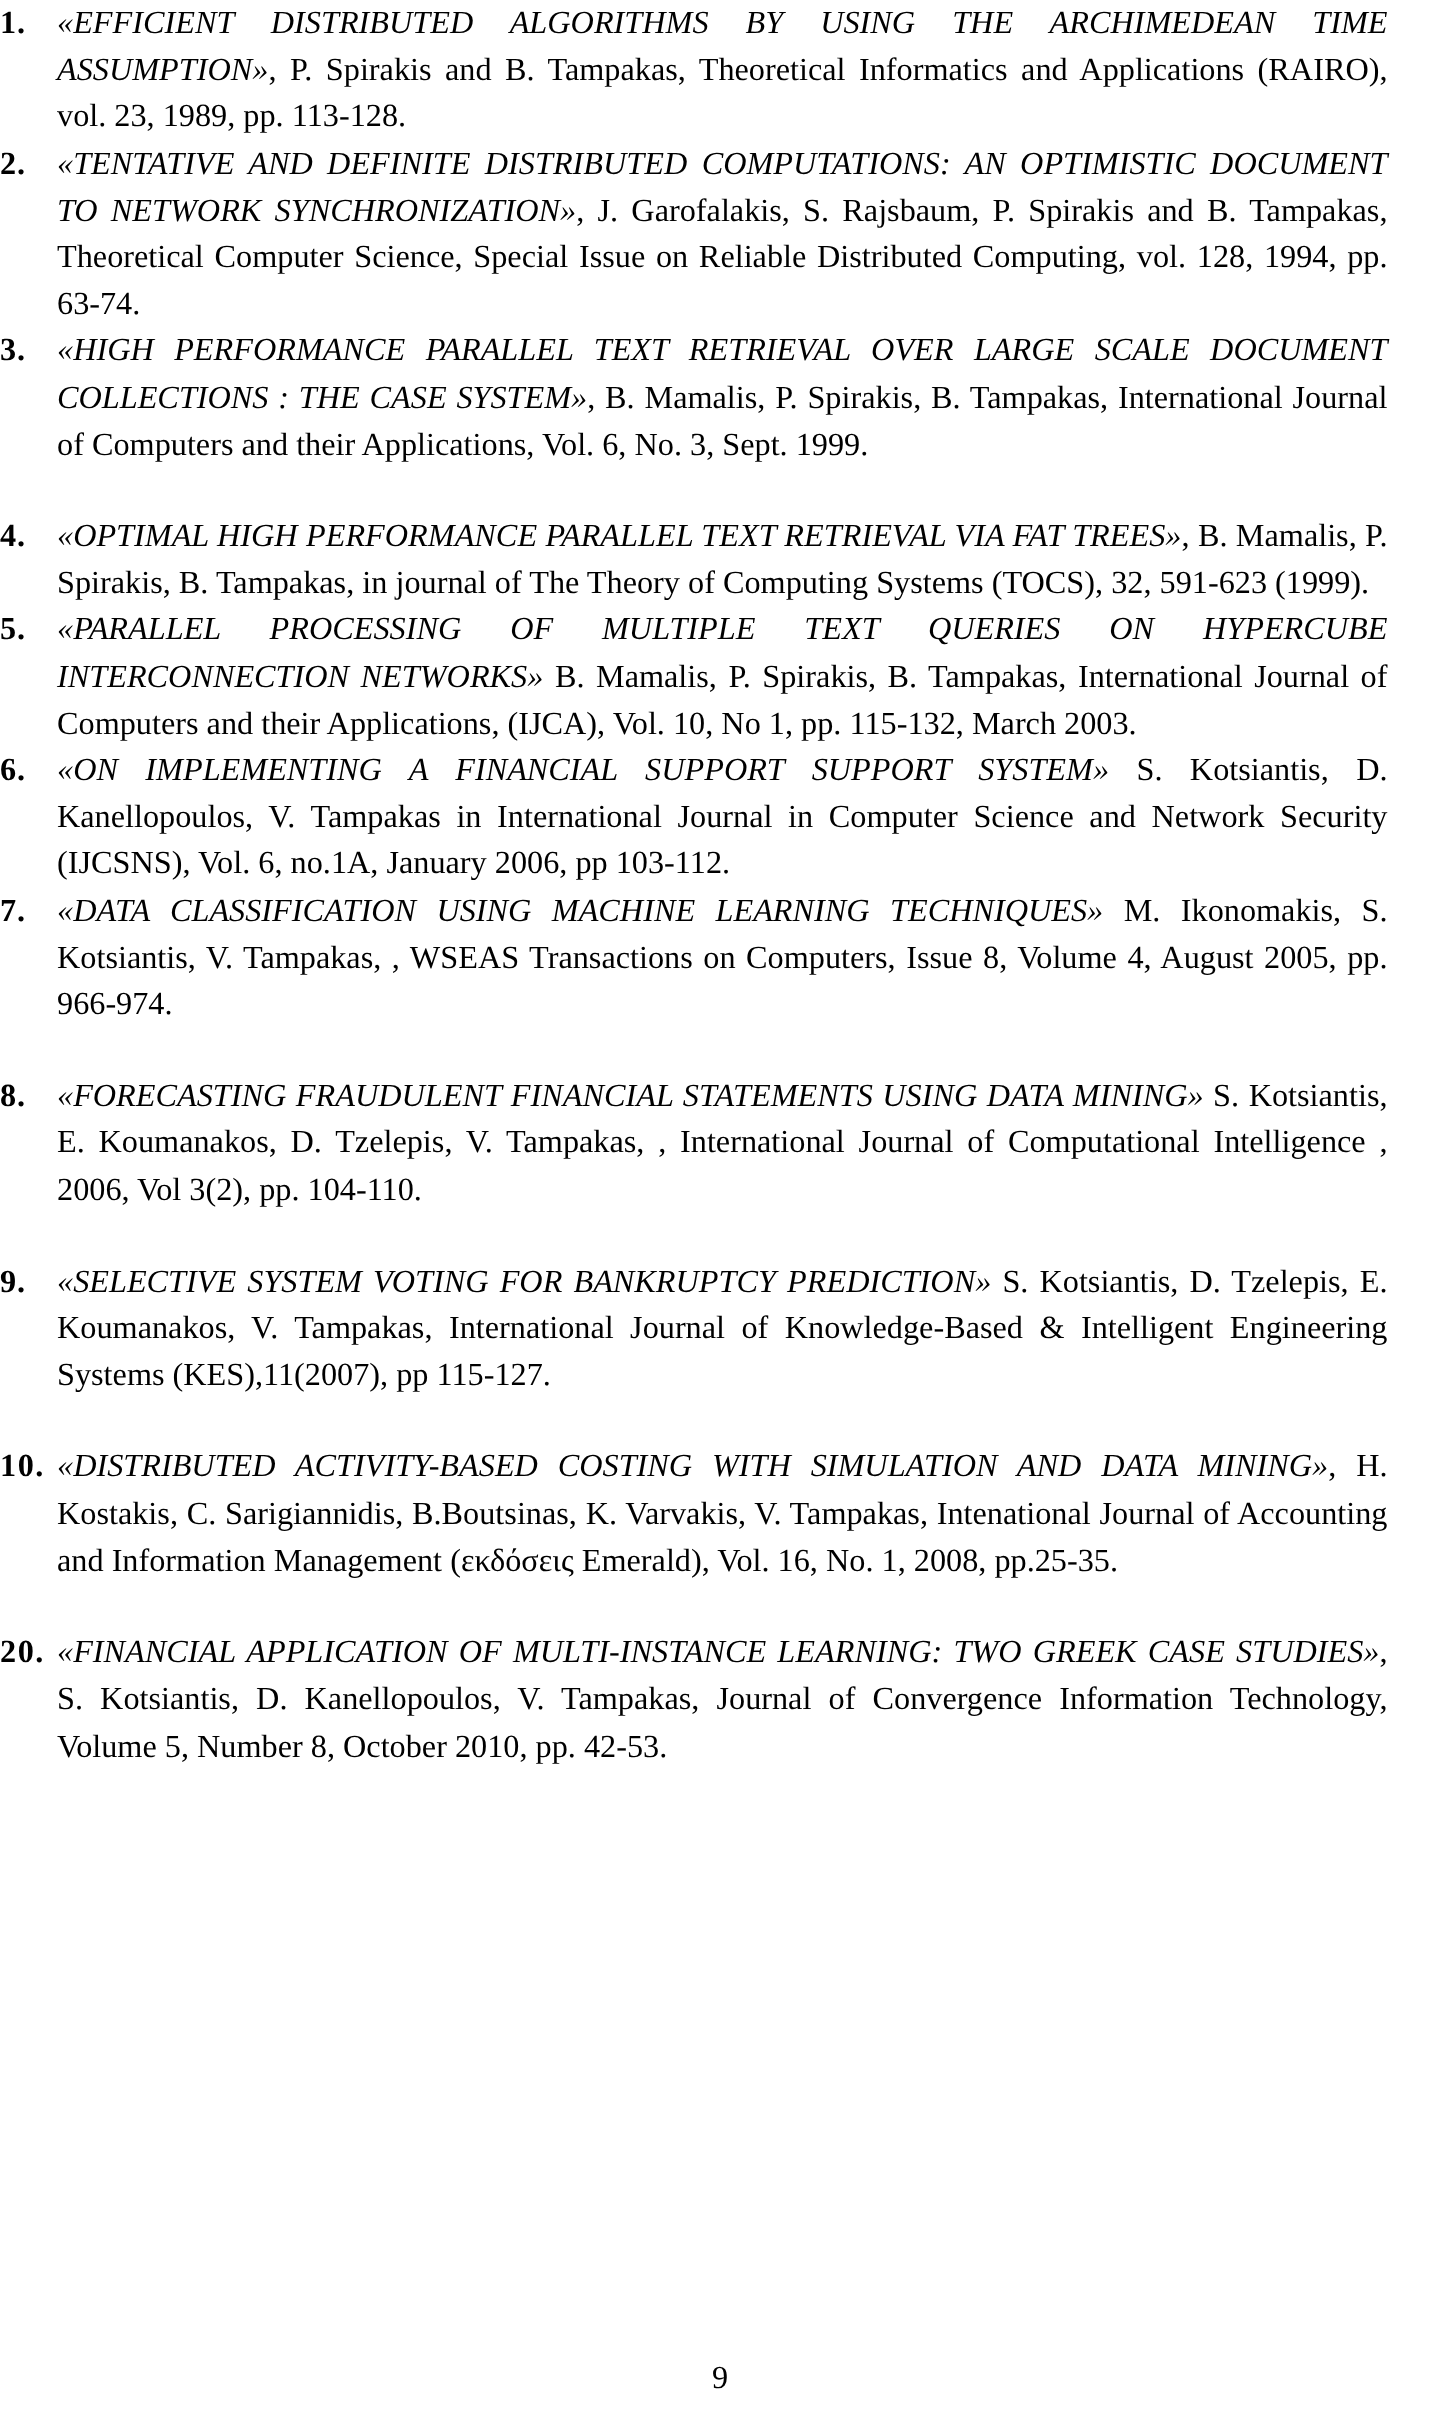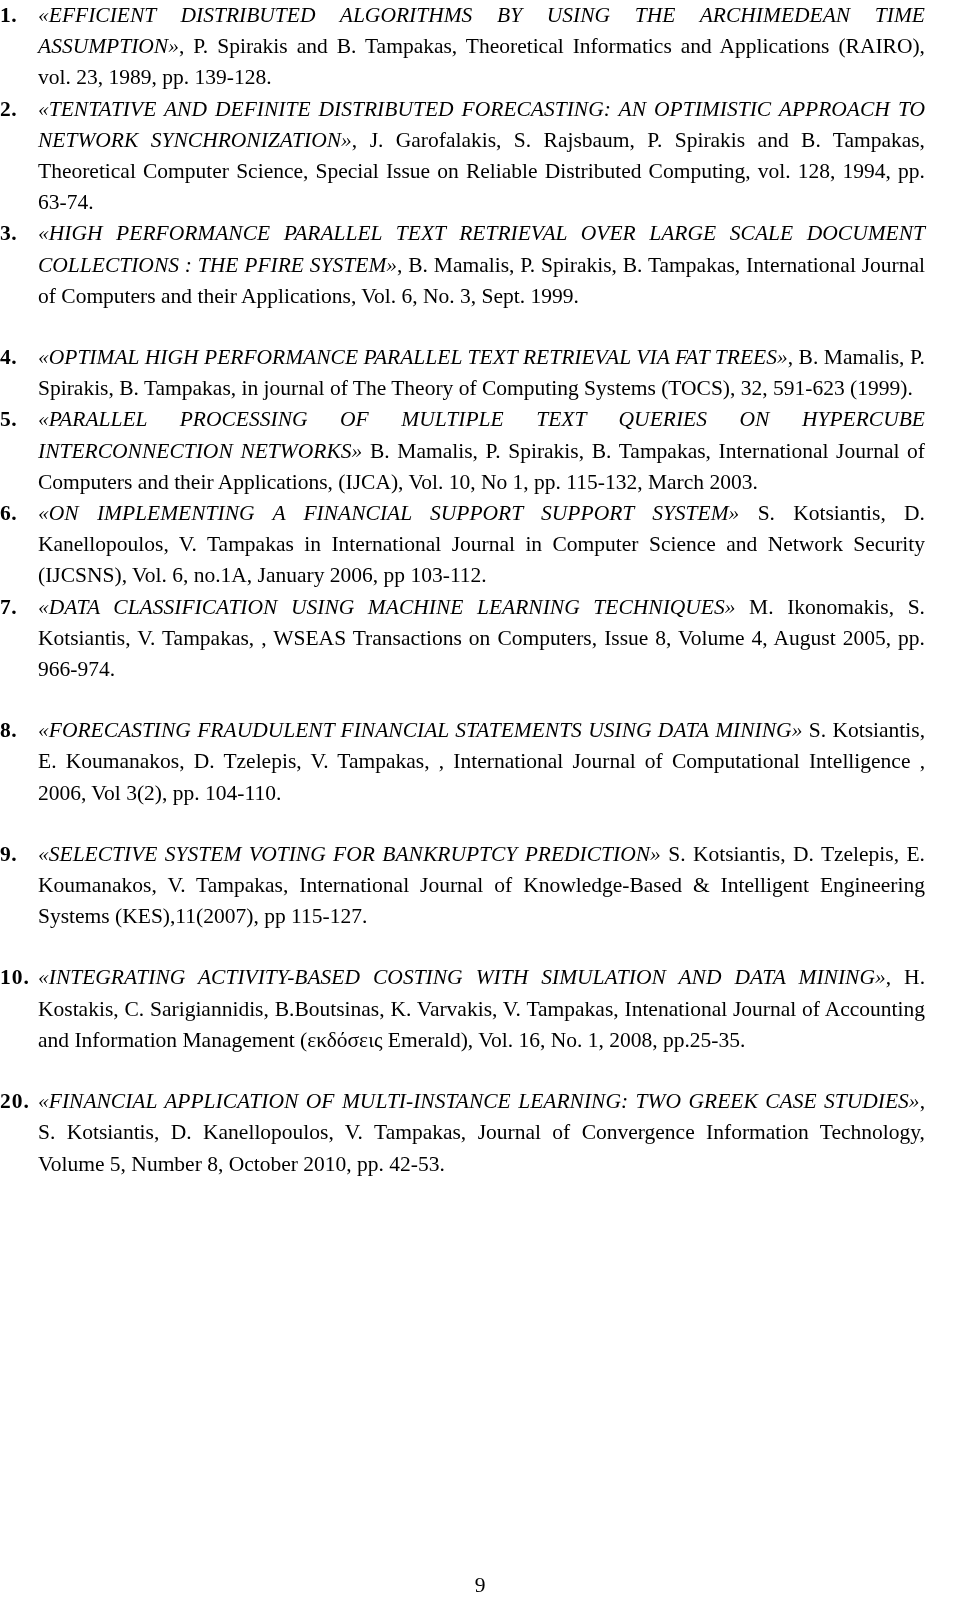--- a/index.html
+++ b/index.html
@@ -64,29 +64,29 @@
     line-height: 31.2px;
   }
 </style>
 </head>
 <body>
 
 <div class="page">
   <ol class="reflist" id="reference-list">
       <li class="ref-item">
         <span class="ref-num">1.</span>
-        <span class="ref-body"><span class="ref-title">«EFFICIENT DISTRIBUTED ALGORITHMS BY USING THE ARCHIMEDEAN TIME ASSUMPTION»</span><span class="ref-rest">, P. Spirakis and B. Tampakas, Theoretical Informatics and Applications (RAIRO), vol. 23, 1989, pp. 139-128.</span></span>
+        <span class="ref-body"><span class="ref-title">«EFFICIENT DISTRIBUTED ALGORITHMS BY USING THE ARCHIMEDEAN TIME ASSUMPTION»</span><span class="ref-rest">, P. Spirakis and B. Tampakas, Theoretical Informatics and Applications (RAIRO), vol. 23, 1989, pp. 113-128.</span></span>
       </li>
       <li class="ref-item">
         <span class="ref-num">2.</span>
-        <span class="ref-body"><span class="ref-title">«TENTATIVE AND DEFINITE DISTRIBUTED FORECASTING: AN OPTIMISTIC APPROACH TO NETWORK SYNCHRONIZATION»</span><span class="ref-rest">, J. Garofalakis, S. Rajsbaum, P. Spirakis and B. Tampakas, Theoretical Computer Science, Special Issue on Reliable Distributed Computing, vol. 128, 1994, pp. 63-74.</span></span>
+        <span class="ref-body"><span class="ref-title">«TENTATIVE AND DEFINITE DISTRIBUTED COMPUTATIONS: AN OPTIMISTIC DOCUMENT TO NETWORK SYNCHRONIZATION»</span><span class="ref-rest">, J. Garofalakis, S. Rajsbaum, P. Spirakis and B. Tampakas, Theoretical Computer Science, Special Issue on Reliable Distributed Computing, vol. 128, 1994, pp. 63-74.</span></span>
       </li>
       <li class="ref-item">
         <span class="ref-num">3.</span>
-        <span class="ref-body"><span class="ref-title">«HIGH PERFORMANCE PARALLEL TEXT RETRIEVAL OVER LARGE SCALE DOCUMENT COLLECTIONS : THE PFIRE SYSTEM»</span><span class="ref-rest">, B. Mamalis, P. Spirakis, B. Tampakas, International Journal of Computers and their Applications, Vol. 6, No. 3, Sept. 1999.</span></span>
+        <span class="ref-body"><span class="ref-title">«HIGH PERFORMANCE PARALLEL TEXT RETRIEVAL OVER LARGE SCALE DOCUMENT COLLECTIONS : THE CASE SYSTEM»</span><span class="ref-rest">, B. Mamalis, P. Spirakis, B. Tampakas, International Journal of Computers and their Applications, Vol. 6, No. 3, Sept. 1999.</span></span>
       </li>
       <li class="ref-item gap-before">
         <span class="ref-num">4.</span>
         <span class="ref-body"><span class="ref-title">«OPTIMAL HIGH PERFORMANCE PARALLEL TEXT RETRIEVAL VIA FAT TREES»</span><span class="ref-rest">, B. Mamalis, P. Spirakis, B. Tampakas, in journal of The Theory of Computing Systems (TOCS), 32, 591-623 (1999).</span></span>
       </li>
       <li class="ref-item">
         <span class="ref-num">5.</span>
         <span class="ref-body"><span class="ref-title">«PARALLEL PROCESSING OF MULTIPLE TEXT QUERIES ON HYPERCUBE INTERCONNECTION NETWORKS»</span><span class="ref-rest"> B. Mamalis, P. Spirakis, B. Tampakas, International Journal of Computers and their Applications, (IJCA), Vol. 10, No 1, pp. 115-132, March 2003.</span></span>
       </li>
       <li class="ref-item">
@@ -100,21 +100,21 @@
       <li class="ref-item gap-before">
         <span class="ref-num">8.</span>
         <span class="ref-body"><span class="ref-title">«FORECASTING FRAUDULENT FINANCIAL STATEMENTS USING DATA MINING»</span><span class="ref-rest"> S. Kotsiantis, E. Koumanakos, D. Tzelepis, V. Tampakas, , International Journal of Computational Intelligence , 2006, Vol 3(2), pp. 104-110.</span></span>
       </li>
       <li class="ref-item gap-before">
         <span class="ref-num">9.</span>
         <span class="ref-body"><span class="ref-title">«SELECTIVE SYSTEM VOTING FOR BANKRUPTCY PREDICTION»</span><span class="ref-rest"> S. Kotsiantis, D. Tzelepis, E. Koumanakos, V. Tampakas, International Journal of Knowledge-Based &amp; Intelligent Engineering Systems (KES),11(2007), pp 115-127.</span></span>
       </li>
       <li class="ref-item gap-before">
         <span class="ref-num wide">10.</span>
-        <span class="ref-body"><span class="ref-title">«INTEGRATING ACTIVITY-BASED COSTING WITH SIMULATION AND DATA MINING»</span><span class="ref-rest">, H. Kostakis, C. Sarigiannidis, B.Boutsinas, K. Varvakis, V. Tampakas, Intenational Journal of Accounting and Information Management (εκδόσεις Emerald), Vol. 16, No. 1, 2008, pp.25-35.</span></span>
+        <span class="ref-body"><span class="ref-title">«DISTRIBUTED ACTIVITY-BASED COSTING WITH SIMULATION AND DATA MINING»</span><span class="ref-rest">, H. Kostakis, C. Sarigiannidis, B.Boutsinas, K. Varvakis, V. Tampakas, Intenational Journal of Accounting and Information Management (εκδόσεις Emerald), Vol. 16, No. 1, 2008, pp.25-35.</span></span>
       </li>
       <li class="ref-item gap-before">
         <span class="ref-num wide">20.</span>
         <span class="ref-body"><span class="ref-title">«FINANCIAL APPLICATION OF MULTI-INSTANCE LEARNING: TWO GREEK CASE STUDIES»</span><span class="ref-rest">, S. Kotsiantis, D. Kanellopoulos, V. Tampakas, Journal of Convergence Information Technology, Volume 5, Number 8, October 2010, pp. 42-53.</span></span>
       </li>
     </ol>
   <div class="page-number">9</div>
 </div>
 
 </body></html>

